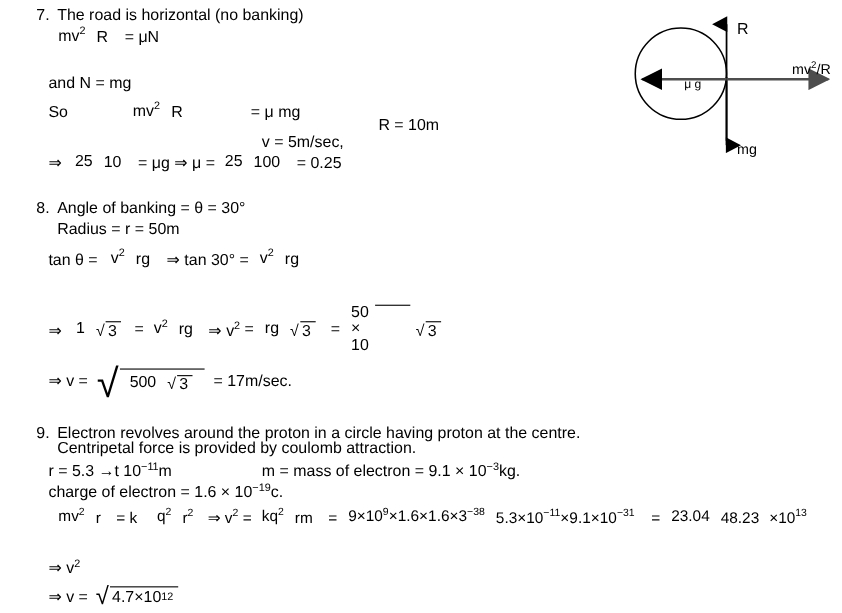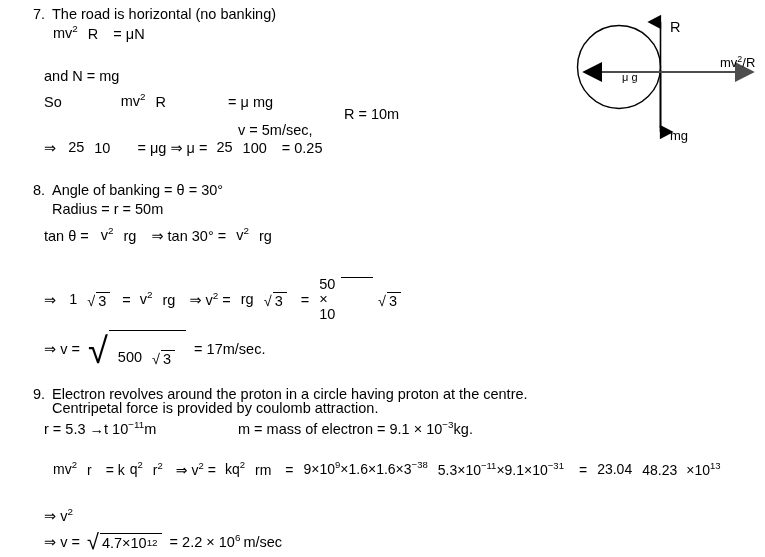--- a/index.html
+++ b/index.html
@@ -99,21 +99,21 @@
     <span class="txt">R = 10m</span>
   </div>
 
   <div class="blk row" style="left:44px; top:140px;">
     <span class="txt">⇒</span>
     <span class="frac" style="margin-left:7px;">
       <span class="num">25</span>
       <span class="bar"></span>
       <span class="den">10</span>
     </span>
-    <span class="txt" style="margin-left:18px;">= μg ⇒ μ =</span>
+    <span class="txt" style="margin-left:6px;">= μg ⇒ μ =</span>
     <span class="frac" style="margin-left:4px;">
       <span class="num">25</span>
       <span class="bar"></span>
       <span class="den">100</span>
     </span>
     <span class="txt" style="margin-left:6px;">= 0.25</span>
   </div>
 
   <div id="force-diagram">
     <svg width="205" height="170" viewBox="0 0 205 170">
@@ -228,21 +228,21 @@
             <span class="radicand">3</span>
           </span>
       </span>
     </span>
   </div>
 
   <div class="blk row" style="left:44px; top:330px;">
     <span class="txt">⇒ v =</span>
     <span class="sqrt" style="margin-left:8px; align-items:center;">
       <span class="radical" style="font-size:2.5em; line-height:0.8; margin-top:4px;">√</span>
-      <span class="radicand" style="padding-top:18px;text-align:right;">
+      <span class="radicand" style="padding-top:4px;text-align:right;">
         <span class="frac" style="margin:0 2px;">
           <span class="num">500</span>
           <span class="bar"></span>
           <span class="den">
             <span class="sqrt">
                 <span class="radical">√</span>
                 <span class="radicand">3</span>
               </span>
           </span>
         </span>
@@ -259,29 +259,32 @@
   </div>
   <div class="blk" style="left:52px; top:400px;">
     <span class="txt">Centripetal force is provided by coulomb attraction.</span>
   </div>
   <div class="blk" style="left:44px; top:421px;">
     <span class="txt"><span>r = 5.3 →t 10</span><sup>−11</sup><span>m</span></span>
   </div>
   <div class="blk" style="left:238px; top:421px;">
     <span class="txt"><span>m = mass of electron = 9.1 × 10</span><sup>−3</sup><span>kg.</span></span>
   </div>
+  <div class="blk" style="left:44px; top:440px;">
+    <span class="txt"><span>charge of electron = 1.6 × 10</span><sup>−19</sup><span>c.</span></span>
+  </div>
 
   <div class="blk row" style="left:44px; top:462px; font-size:14px;">
     <span class="frac">
       <span class="num"><span>mv</span><sup>2</sup></span>
       <span class="bar"></span>
       <span class="den">r</span>
     </span>
     <span class="txt" style="margin-left:5px;">= k</span>
-    <span class="frac" style="margin-left:0;">
+    <span class="frac" style="margin-left:13px;">
       <span class="num"><span>q</span><sup>2</sup></span>
       <span class="bar"></span>
       <span class="den"><span>r</span><sup>2</sup></span>
     </span>
     <span class="txt" style="margin-left:4px;"><span>⇒ v</span><sup>2</sup></span>
     <span class="txt" style="margin-left:4px;">=</span>
     <span class="frac" style="margin-left:4px;">
       <span class="num"><span>kq</span><sup>2</sup></span>
       <span class="bar"></span>
       <span class="den">rm</span>
@@ -307,16 +310,15 @@
 
   <div class="blk row" style="left:44px; top:533px;">
     <span class="txt">⇒ v =</span>
     <span class="sqrt" style="margin-left:7px; align-items:flex-end;">
       <span class="radical" style="font-size:1.5em; line-height:0.85;">√</span>
       <span class="radicand">
           <span>4.7×10</span>
           <sup>12</sup>
         </span>
     </span>
-    <span class="txt" style="margin-left:8px;"><span>= 2.2 × 10</span><sup>6</sup><span style="margin-left:3px;">m/sec</span></span>
   </div>
 
 </div>
 
 </body></html>

